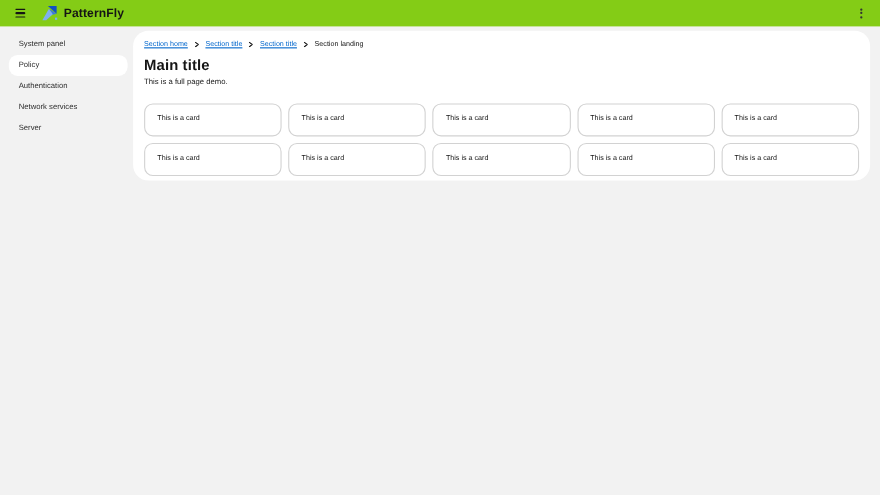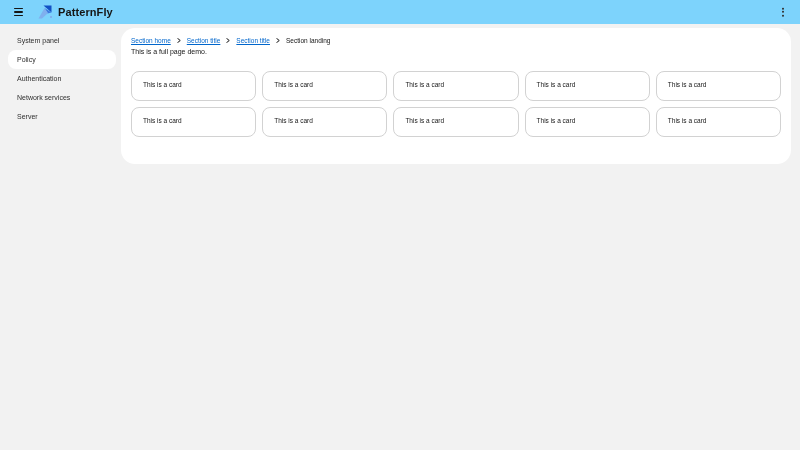--- a/index.html
+++ b/index.html
@@ -6,21 +6,21 @@
   html, body { width: 800px; height: 450px; overflow: hidden; }
   body {
     font-family: "Liberation Sans", sans-serif;
     background: var(--background-gray, #f2f2f2);
     color: var(--text-dark, #151515);
   }
 
   
   .masthead {
     height: 24px;
-    background: #7dd3fc;
+    background: #84cc16;
     display: flex;
     align-items: center;
     position: relative;
   }
   .hamburger-btn {
     background: none; border: none; cursor: pointer;
     margin-left: 12px;
     display: flex; flex-direction: column; gap: 2px;
     padding: 2px;
   }
@@ -156,20 +156,21 @@
       </span>
       <a class="crumb-link">Section title</a>
       <span class="crumb-sep">
         <svg width="4" height="5" viewBox="0 0 8 10">
             <path d="M1.5 1 L6.5 5 L1.5 9" stroke="#151515" stroke-width="2" fill="none" stroke-linecap="round" stroke-linejoin="round"></path>
           </svg>
       </span>
       <span class="crumb-current">Section landing</span>
     </div>
 
+    <h1 class="page-title">Main title</h1>
     <p class="page-subtitle">This is a full page demo.</p>
 
     <div class="card-grid">
       <div class="card">This is a card</div>
       <div class="card">This is a card</div>
       <div class="card">This is a card</div>
       <div class="card">This is a card</div>
       <div class="card">This is a card</div>
       <div class="card">This is a card</div>
       <div class="card">This is a card</div>

